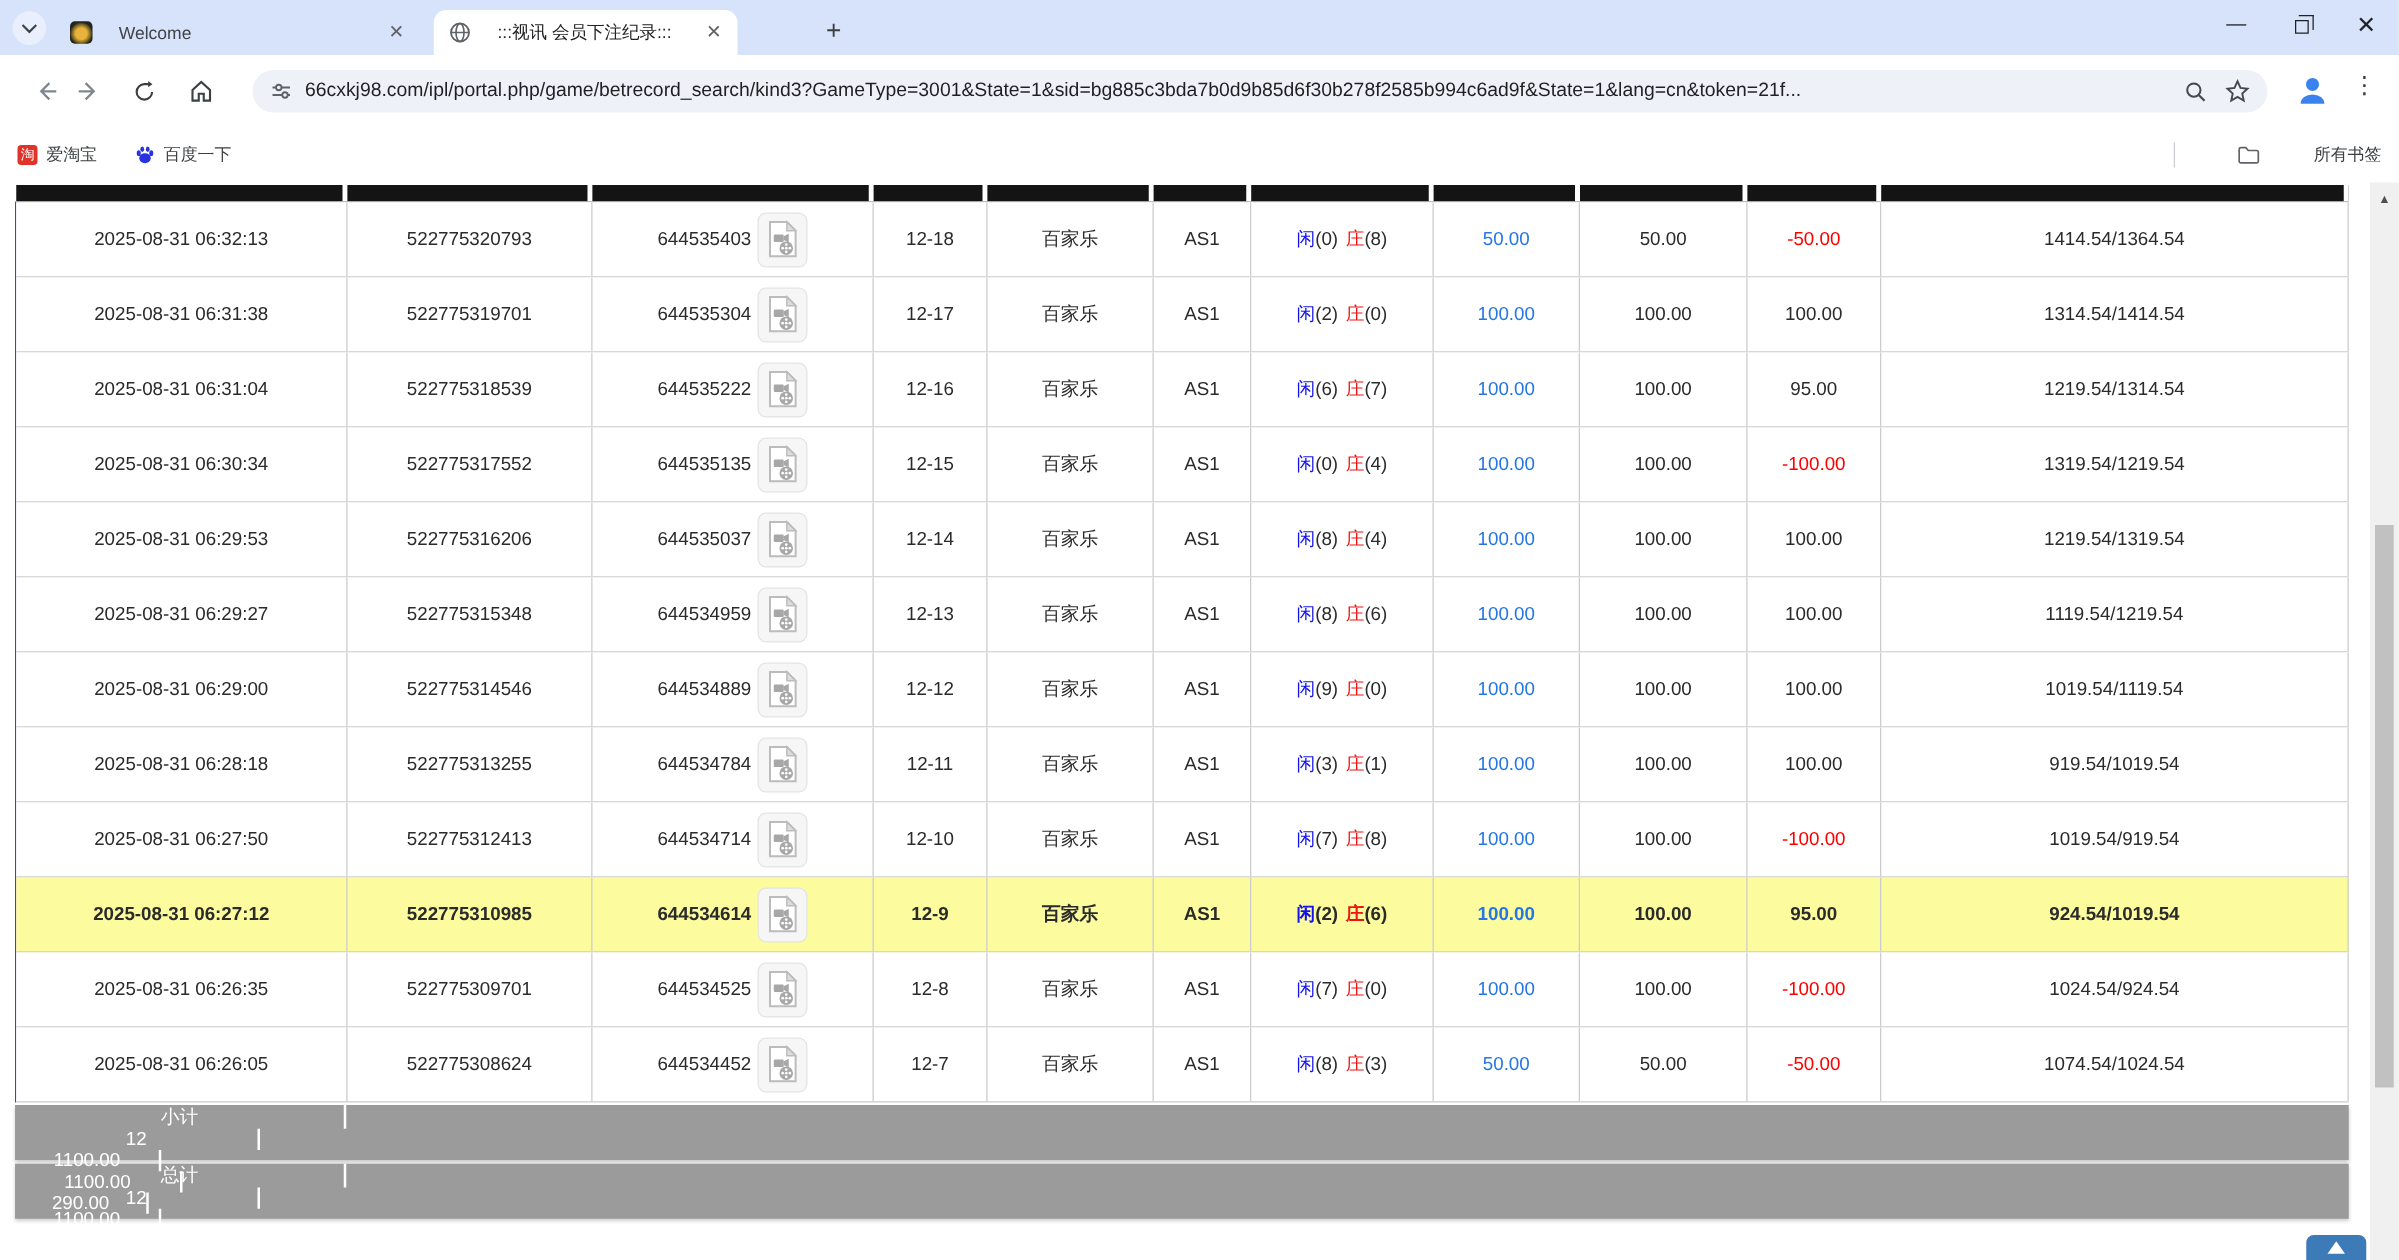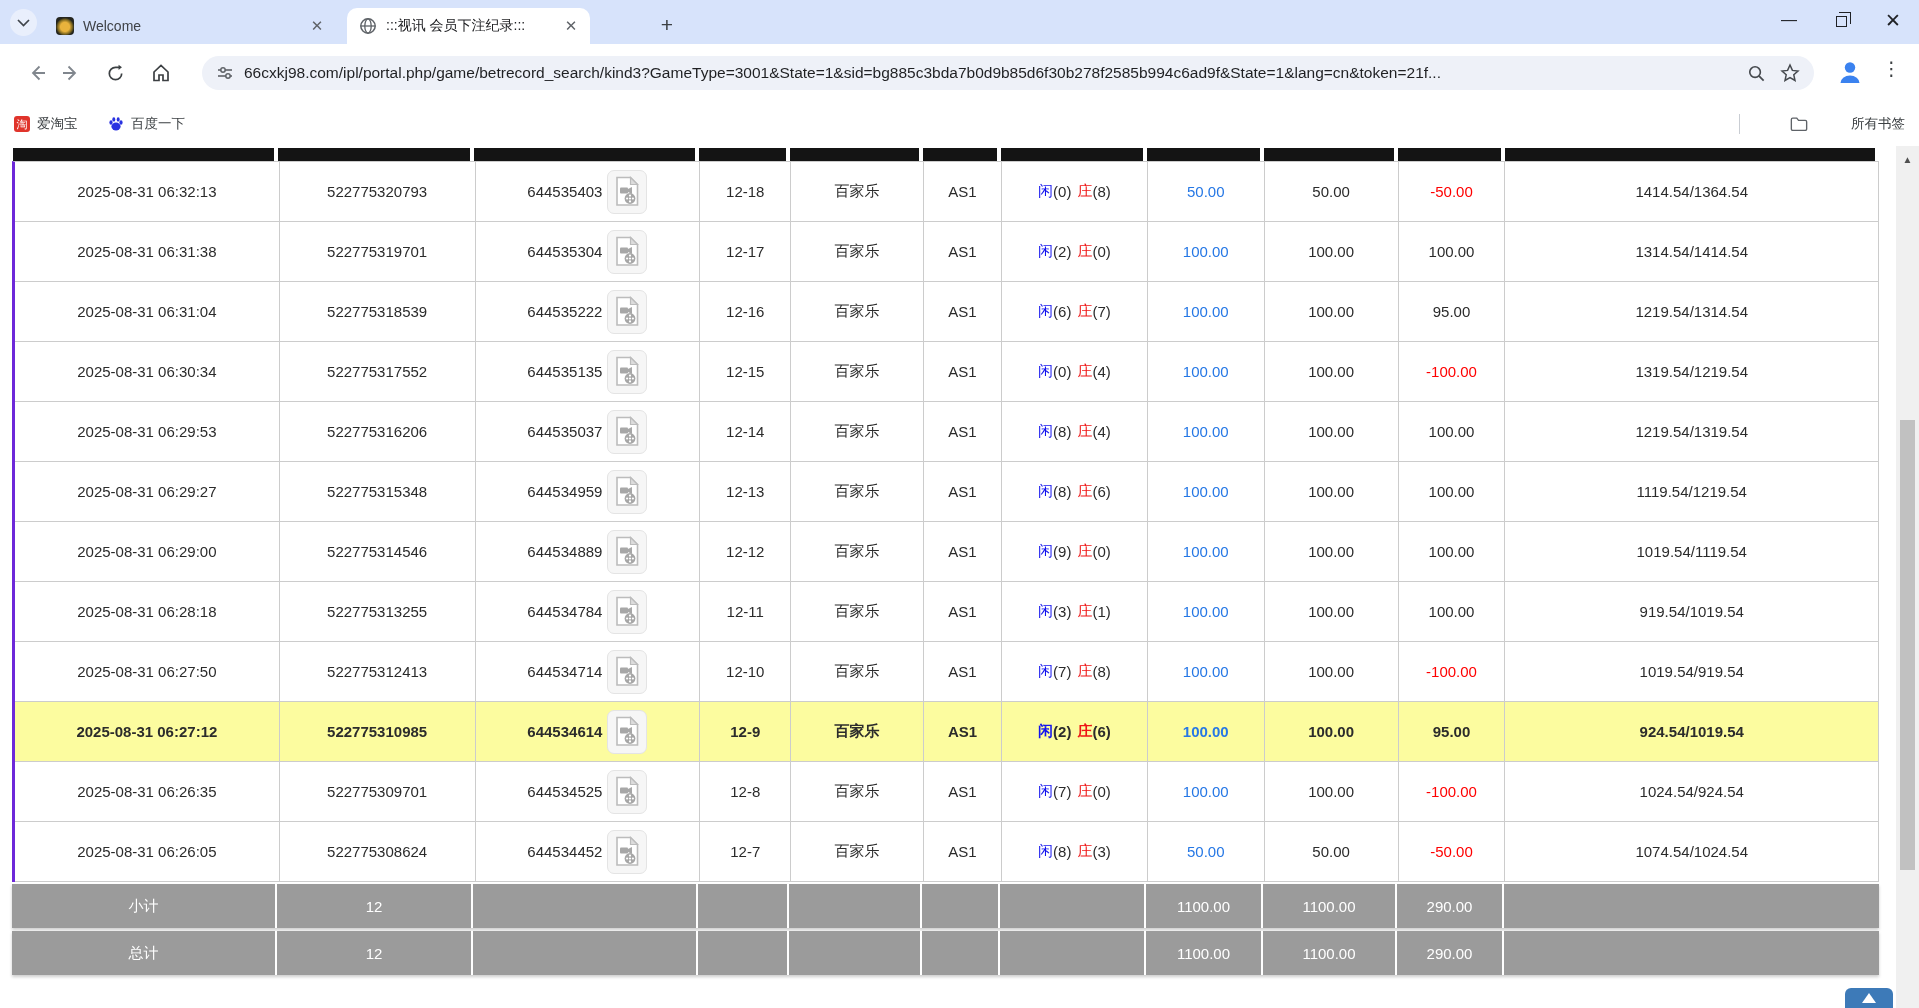--- a/index.html
+++ b/index.html
@@ -9,21 +9,21 @@
   
   .tabbar { position:absolute; left:0; top:0; width:1919px; height:44px; background:#d7e3fb; }
   .tab-search { position:absolute; left:10px; top:9px; width:27px; height:27px; border-radius:14px;
                 background:#e9effc; display:flex; align-items:center; justify-content:center; color:#40454b; }
   .tab { position:absolute; top:8px; height:36px; display:flex; align-items:center; font-size:14px; color:#3f4247; }
   .tab.t1 { left:44px; width:292px; }
   .tab.t2 { left:347px; width:243px; background:#fff; border-radius:10px 10px 0 0; color:#202124; }
   .tab .favicon { width:18px; height:18px; margin:0 9px 0 12px; flex:0 0 auto; }
   .fav1 { border-radius:4px; background:#22231d radial-gradient(circle at 50% 55%, #e8b23c 0 36%, #6b5a1e 60%, #22231d 70%);
           background:radial-gradient(circle at 50% 55%, #e8b23c 0 34%, #7a651f 55%, #24251e 68%); }
-  .tab .title { flex:1 1 auto; white-space:nowrap; overflow:hidden; }
+  .tab .title { flex:1 1 auto; white-space:nowrap; overflow:hidden;margin-left:12px; }
   .tab .close { width:18px; height:18px; margin-right:10px; text-align:center; line-height:17px;
                 font-size:15px; color:#5f6368; cursor:pointer; }
   .newtab { position:absolute; left:653px; top:12px; width:28px; height:28px; text-align:center;
             line-height:26px; font-size:21px; color:#3c4043; }
   .wincontrols { position:absolute; top:0; right:0; height:40px; display:flex; }
   .winbtn { width:52px; height:40px; display:flex; align-items:center; justify-content:center; color:#1f2125; }
   .win-min  { font-size:16px; }
   .restore-ico { width:11px; height:11px; border:1.4px solid #1f2125; position:relative; margin-top:3px; background:#d7e3fb;}
   .restore-ico::before { content:""; position:absolute; left:2px; top:-5px; width:11px; height:11px;
                          border:1.4px solid #1f2125; border-left:none; border-bottom:none; }
@@ -48,34 +48,34 @@
   .bm-right { position:absolute; right:14px; top:11px; height:22px; display:flex; align-items:center;
               font-size:13.5px; color:#3c4043;gap:36px; }
   .bm-div { width:1px; height:20px; background:#c9cdd3; margin-right:14px; }
   .folder-ico { margin-right:7px; }
 
   
   .content { position:absolute; left:0; top:146px; width:1896px; height:862px; background:#fff; }
   .btable { position:absolute; left:12px; top:2px; width:1867px; }
   .hdr-bars { display:flex; height:13px; margin-left:1px; }
   .hdr-bars .seg { background:#141414; border-right:4px solid #fff; }
-  .rows { border-left:3px solid #6d28d9; border-top:1px solid #ccc; }
+  .rows { border-left:1px solid #6d28d9; border-top:1px solid #ccc; }
   .trow { display:flex; height:60px; border-bottom:1px solid #ccc; background:#fff; }
   .trow.hl { background:#fcfc9f;font-weight:bold; }
   .cell { display:flex; align-items:center; justify-content:center; border-right:1px solid #ccc;
           font-size:15px; color:#2b2b2b; white-space:nowrap; }
   .c0{width:265px} .c1{width:196px} .c2{width:225px} .c3{width:91px} .c4{width:133px}
   .c5{width:78px} .c6{width:146px} .c7{width:117px} .c8{width:134px} .c9{width:107px} .c10{width:374px}
   .blue { color:#2577e5; }
   .xian { color:#1212ee; } .zhuang { color:#ee1414; } .sp { width:6px; }
   .wl.neg { color:#ff0000; }
   .vbtn { width:40px; height:44px; margin-left:5px; background:#f6f6f6; border:1px solid #e4e4e4;
           border-radius:7px; display:flex; align-items:center; justify-content:center; cursor:pointer; }
   .tfoot { margin-top:2px; }
-  .frow { display:flex; height:44px; background:#9b9b9b; color:#fff; box-shadow:0 2px 3px rgba(0,0,0,.2); }
+  .frow { display:flex; height:44px; background:#9b9b9b; color:#fff; box-shadow:0 2px 3px rgba(0,0,0,.2);flex-direction:column; }
   .frow + .frow { margin-top:3px; }
   .fcell { display:flex; align-items:center; justify-content:center; border-right:2px solid #fff;
            font-size:15px; }
   .frow .fcell:last-child { border-right:none; }
 
   
   .vscroll { position:absolute; right:0; top:146px; width:23px; height:862px; background:#f0f0f0; }
   .vs-up { position:absolute; left:0; top:8px; width:23px; text-align:center; font-size:10px; color:#505050; }
   .vs-thumb { position:absolute; left:4px; top:274px; width:15px; height:450px; background:#c1c1c1; }
 

